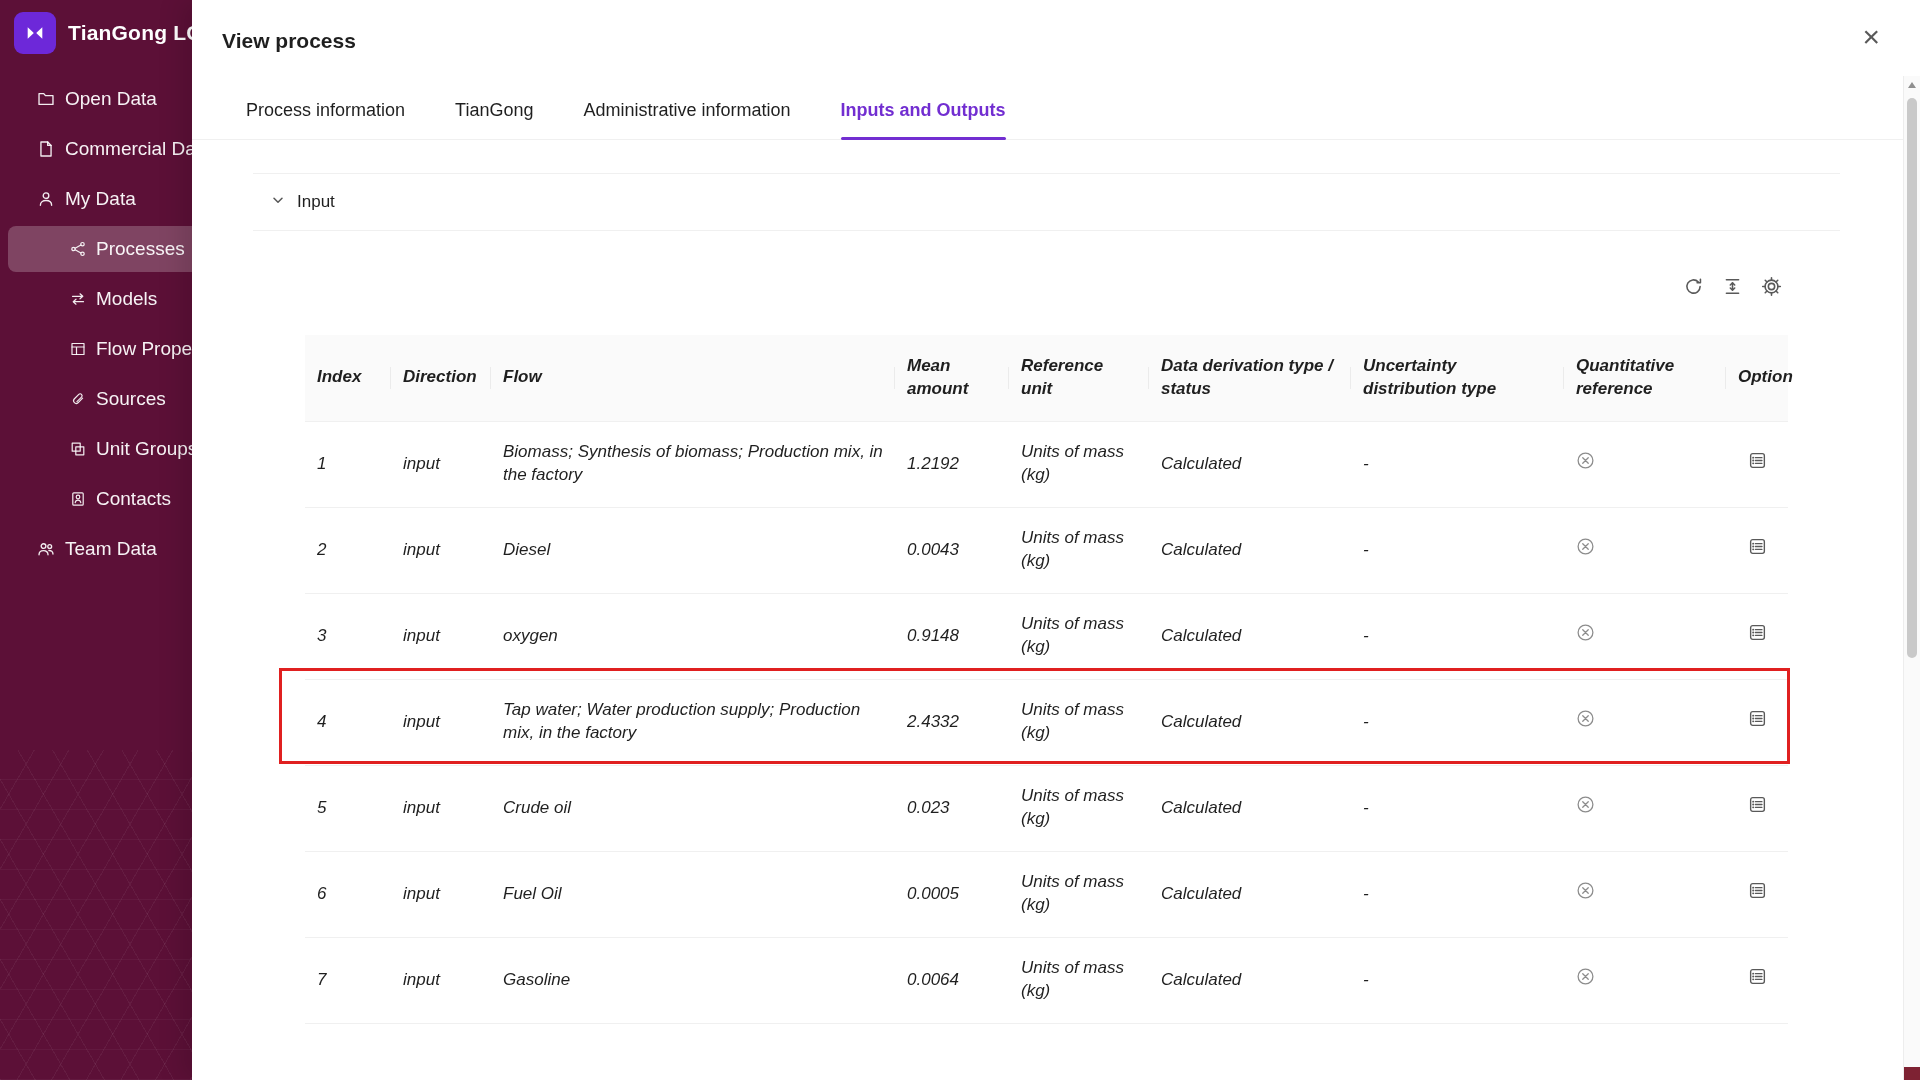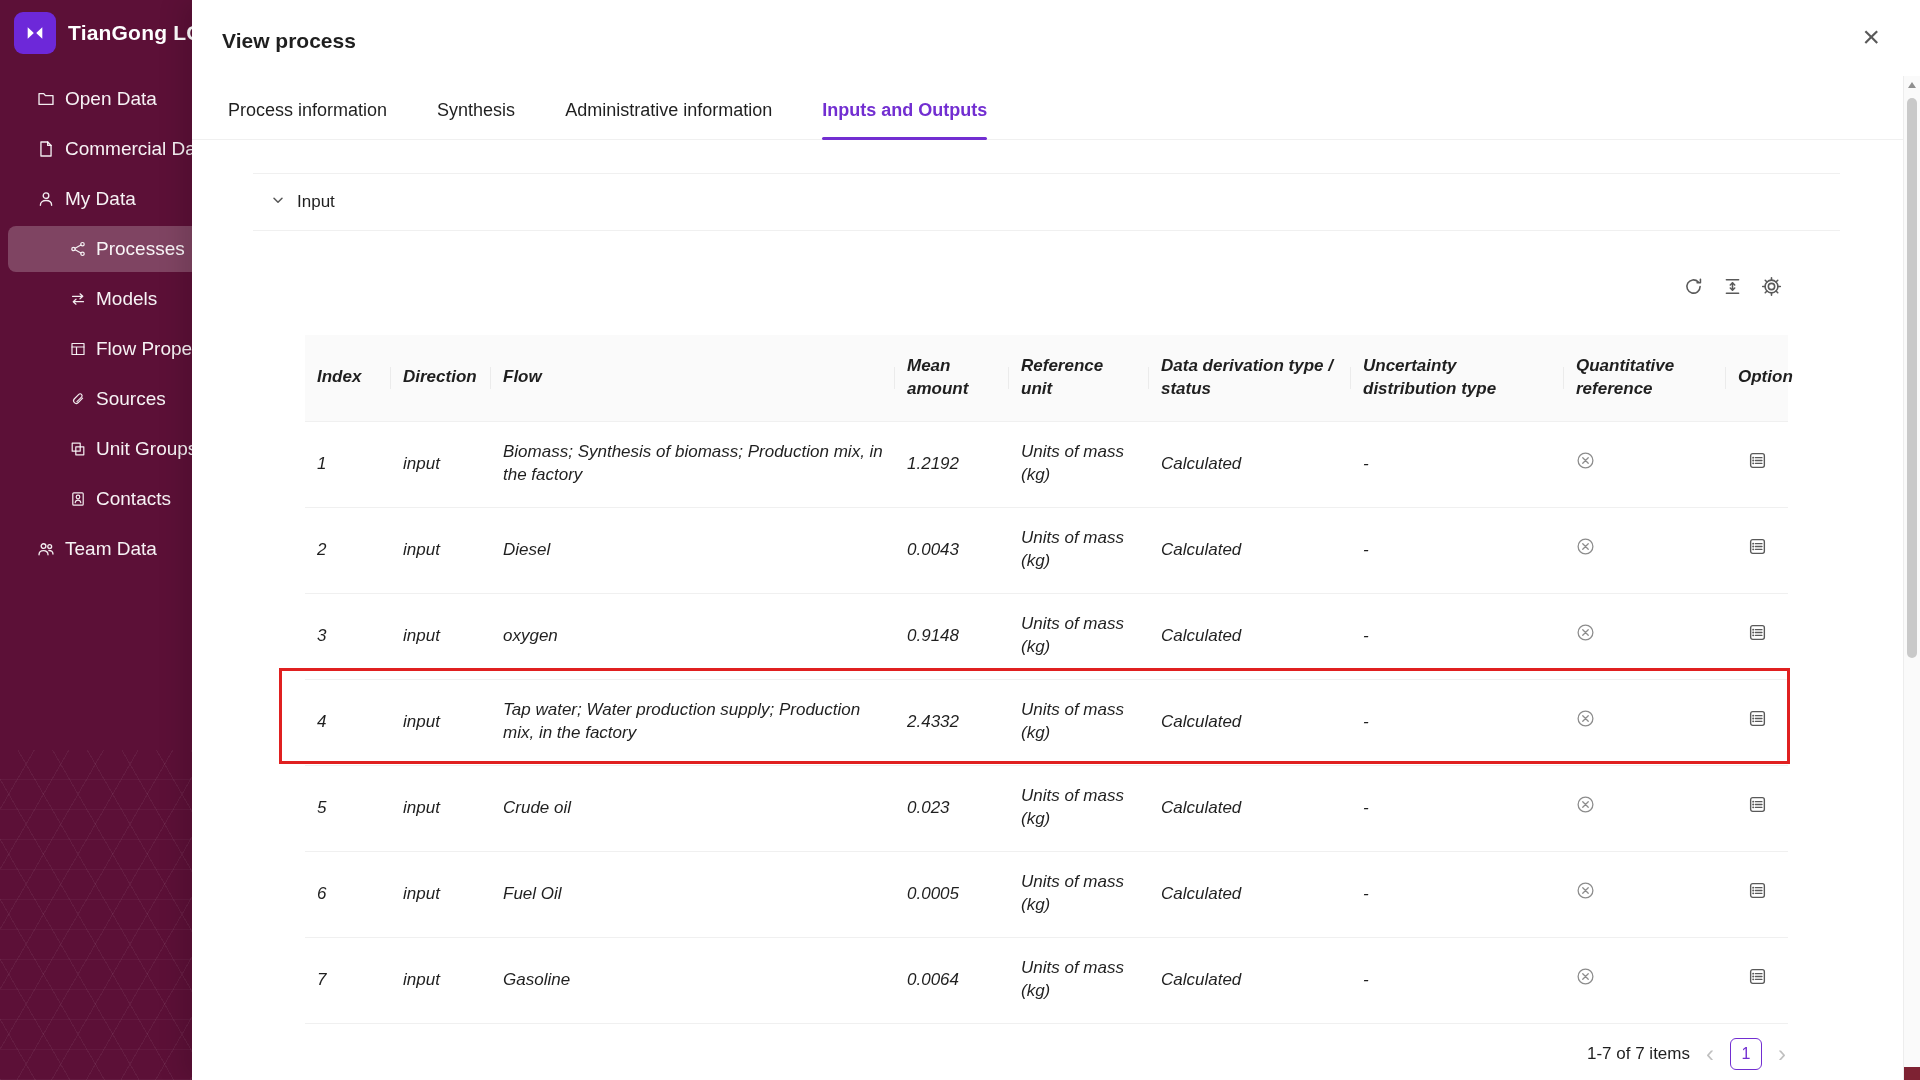--- a/index.html
+++ b/index.html
@@ -46,21 +46,21 @@
     position: absolute; left: 192px; top: 0; right: 0; bottom: 0;
     background: #fff; box-shadow: -10px 0 24px rgba(0,0,0,.12);
   }
   .drawer-header { height: 82px; display: flex; align-items: center; padding: 0 30px; }
   .drawer-title { font-size: 21px; font-weight: 600; }
   .close-btn {
     position: absolute; top: 22px; right: 40px; font-size: 30px; line-height: 1;
     color: #595959; cursor: pointer; user-select: none;
   }
 
-  .tabs { display: flex; gap: 50px; padding-left: 36px; height: 58px; border-bottom: 1px solid #f0f0f0; }
+  .tabs { display: flex; gap: 50px; padding-left: 54px; height: 58px; border-bottom: 1px solid #f0f0f0; }
   .tab { position: relative; display: flex; align-items: center; font-size: 18px; cursor: pointer; }
   .tab.active { color: #722ed1; font-weight: 600; }
   .tab.active::after {
     content: ""; position: absolute; left: 0; right: 0; bottom: -1px;
     height: 3px; background: #722ed1; border-radius: 2px;
   }
 
   .content { padding: 33px 80px 0 61px; }
 
   .collapse-header {
@@ -241,21 +241,21 @@
 
   <section class="drawer">
 
     <header class="drawer-header">
       <div class="drawer-title">View process</div>
       <div class="close-btn">×</div>
     </header>
 
     <div class="tabs">
       <div class="tab">Process information</div>
-      <div class="tab">Synthesis</div>
+      <div class="tab">TianGong</div>
       <div class="tab">Administrative information</div>
       <div class="tab active">Inputs and Outputs</div>
     </div>
 
     <div class="content">
 
       <div class="collapse-header">
         <span class="chevron">
           <svg width="14" height="14" viewBox="0 0 14 14">
               <polyline points="3,5.2 7,9.2 11,5.2"></polyline>
@@ -477,26 +477,20 @@
                     </svg>
                 </td>
               </tr>
 
             </tbody>
           </table>
 
           <div class="annotation"></div>
         </div>
 
-        <div class="pagination">
-          <span>1-7 of 7 items</span>
-          <span class="page-arrow">‹</span>
-          <span class="page-box">1</span>
-          <span class="page-arrow">›</span>
-        </div>
 
       </div>
     </div>
 
     <div class="scrollbar">
       <div class="scroll-arrow-up"></div>
       <div class="scroll-thumb"></div>
       <div class="scroll-red"></div>
     </div>
 

